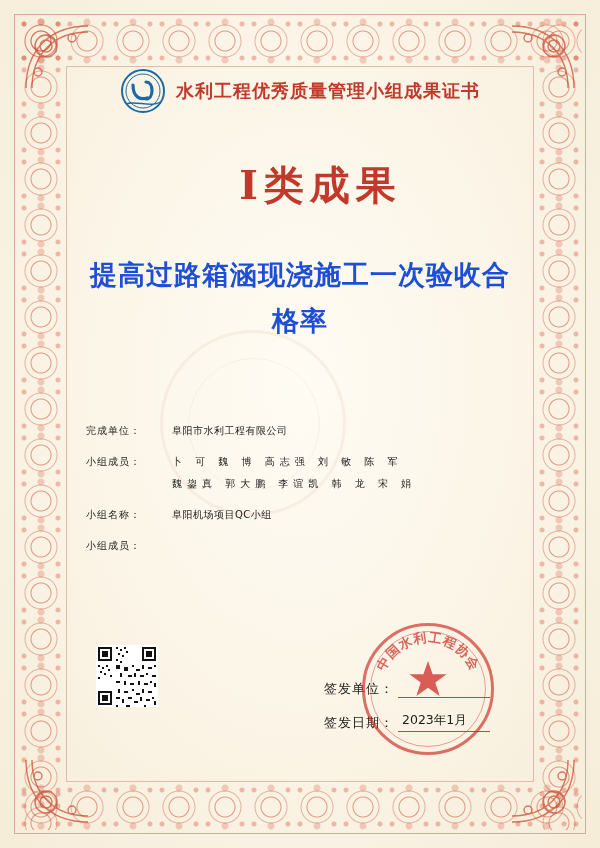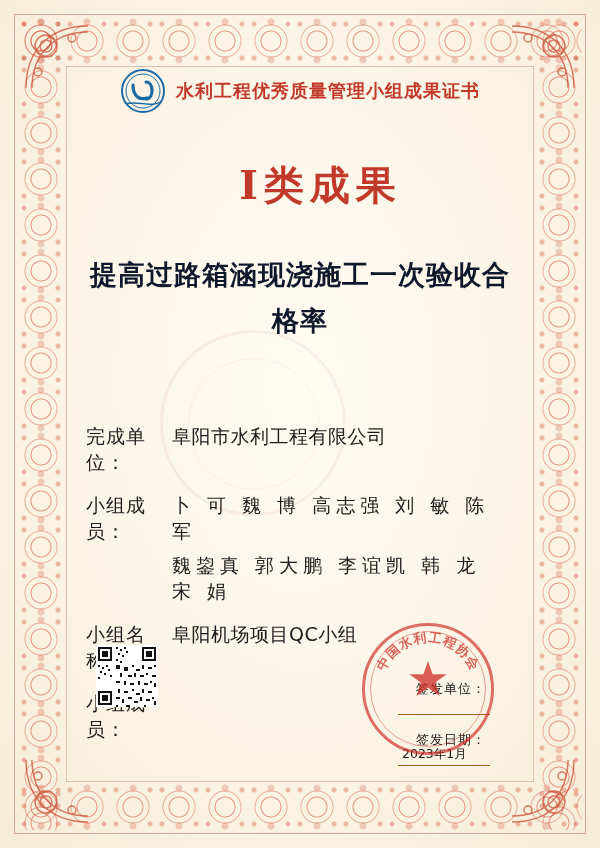--- a/index.html
+++ b/index.html
@@ -135,21 +135,21 @@
   
   .doc-title {
     position: absolute;
     left: 88px;
     right: 88px;
     top: 252px;
     text-align: center;
     font-family: "DejaVu Sans", sans-serif;
     font-size: 27px;
     font-weight: bold;
-    color: #0f172a;
+    color: #1d4ed8;
     line-height: 1.7;
     letter-spacing: 1px;
   }
 
   
   .watermark {
     position: absolute;
     left: 160px;
     top: 330px;
     width: 180px;
@@ -170,21 +170,21 @@
     border-radius: 50%;
   }
 
   
   .fields {
     position: absolute;
     left: 86px;
     top: 424px;
     right: 86px;
     font-family: "DejaVu Sans", sans-serif;
-    font-size: 19px;
+    font-size: 10px;
     color: #1c1c1c;
   }
   .field-row {
     display: flex;
     align-items: flex-start;
     margin-bottom: 17px;
   }
   .field-label {
     flex: 0 0 auto;
     width: 86px;
@@ -220,21 +220,20 @@
     right: 110px;
     top: 680px;
     font-family: "DejaVu Sans", sans-serif;
     font-size: 13px;
     color: #1c1c1c;
   }
   .sign-row {
     display: flex;
     align-items: flex-end;
     margin-bottom: 16px;
-    flex-direction: column;
   }
   .sign-label {
     width: 74px;
     letter-spacing: 1px;
   }
   .sign-line {
     width: 92px;
     border-bottom: 1px solid #a16207;
     height: 16px;
     position: relative;

